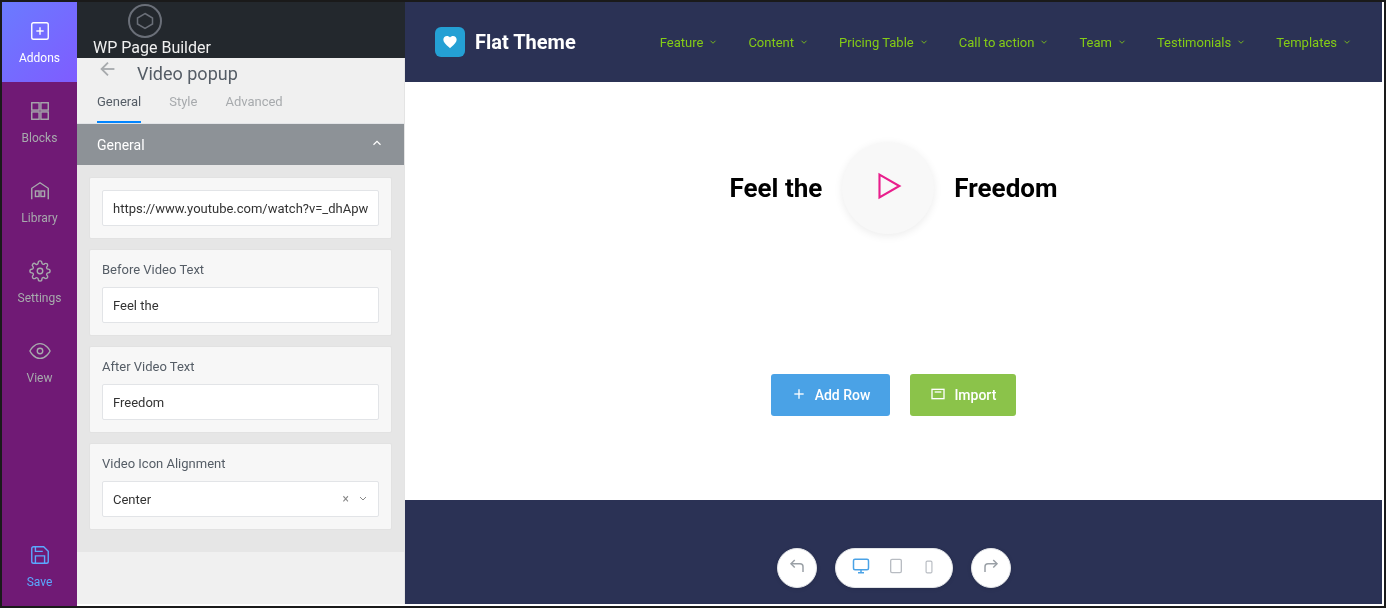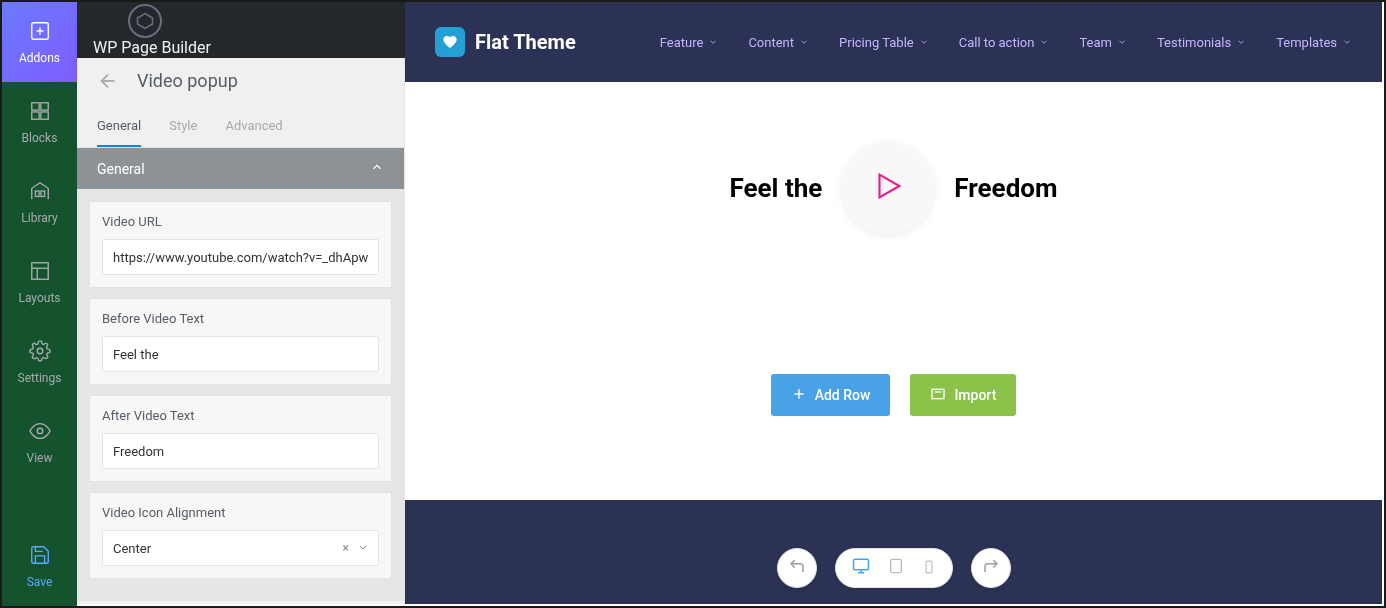--- a/index.html
+++ b/index.html
@@ -1,53 +1,53 @@
 <!DOCTYPE html>
 <html><head>
 <meta charset="utf-8">
 <style>
 * { box-sizing: border-box; margin: 0; padding: 0; font-family: -apple-system, BlinkMacSystemFont, "Segoe UI", Roboto, Arial, sans-serif; }
 html, body { width: 1386px; height: 608px; overflow: hidden; background: #fff; }
 .app { position: relative; width: 1386px; height: 608px; border: 2px solid #1a1a1a; }
-.left-rail { position: absolute; left: 0; top: 0; width: 75px; height: 604px; background: #14532d; display: flex; flex-direction: column; }
+.left-rail { position: absolute; left: 0; top: 0; width: 75px; height: 604px; background: #701a75; display: flex; flex-direction: column; }
 .rail-item { display: flex; flex-direction: column; align-items: center; justify-content: center; height: 80px; color: #a7aaad; cursor: pointer; }
 .rail-item.active { background: linear-gradient(135deg, #6a7bff 0%, #7f5cff 100%); color: #fff; }
 .rail-item .icon { margin-bottom: 6px; }
 .rail-item span { font-size: 12px; }
 .rail-save { margin-top: auto; color: #3ea6ff; }
 .rail-save .icon, .rail-save span { color: #5aa9ff; }
 .top-bar { position: absolute; left: 75px; top: 0; right: 2px; height: 56px; background: #23282d; display: flex; align-items: center; }
 .logo-wrap { display: flex; align-items: center; padding-left: 16px; color: #fff; flex-direction: column; }
 .logo-icon { width: 34px; height: 34px; border-radius: 50%; border: 2px solid #6a6f78; display: flex; align-items: center; justify-content: center; margin-right: 14px; }
 .app-title { font-size: 16px; font-weight: 400; color: #f0f0f0; }
 .close-btn { margin-left: auto; width: 40px; height: 56px; display: flex; align-items: center; justify-content: center; color: #dcdcdc; cursor: pointer; }
 .sidepanel { position: absolute; left: 75px; top: 56px; width: 328px; bottom: 2px; background: #f0f0f0; border-right: 1px solid #e4e4e4; display: flex; flex-direction: column; }
 .collapse-tab { position: absolute; left: 403px; top: 0; width: 30px; height: 56px; background: #1d2228; display: flex; align-items: center; justify-content: center; color: #c5c5c5; cursor: pointer; }
-.panel-header { display: flex; align-items: flex-start; padding: 12px 20px; }
+.panel-header { display: flex; align-items: flex-end; padding: 0 20px; }
 .back-arrow { color: #a7aaad; margin-right: 18px; cursor: pointer; }
 .panel-title { font-size: 18px; color: #555d66; }
 .tabs { display: flex; padding: 0 20px; gap: 28px; border-bottom: 1px solid #e2e4e7; }
 .tab { padding: 10px 0 12px; font-size: 13px; color: #a7aaad; cursor: pointer; }
 .tab.active { color: #555d66; border-bottom: 2px solid #0085ff; }
 .acc-header { background: #8d9297; color: #fff; padding: 12px 20px; font-size: 14px; display: flex; align-items: center; justify-content: space-between; cursor: pointer; }
 .acc-chevron { color: #fff; }
 .fields { padding: 12px; background: #e6e6e6; overflow-y: auto; }
 .field-card { background: #f7f7f7; border: 1px solid #e2e2e2; border-radius: 2px; padding: 12px; margin-bottom: 10px; }
 .field-label { font-size: 13px; color: #555d66; margin-bottom: 10px; }
 .field-input { width: 100%; height: 36px; border: 1px solid #e2e4e7; border-radius: 2px; padding: 0 10px; font-size: 13px; color: #333; background: #fff; }
 .field-select { position: relative; }
 .field-select .sel-x { position: absolute; right: 30px; top: 50%; transform: translateY(-50%); color: #888; font-size: 12px; cursor: pointer; }
 .field-select .sel-caret { position: absolute; right: 10px; top: 50%; transform: translateY(-50%); color: #888; cursor: pointer; }
 .canvas { position: absolute; left: 403px; top: 0; right: 2px; bottom: 2px; background: #fff; display: flex; flex-direction: column; }
 .site-header { height: 80px; background: #2b3255; display: flex; align-items: center; padding: 0 30px; }
 .brand { display: flex; align-items: center; color: #fff; font-size: 20px; font-weight: 700; }
 .brand-logo { width: 30px; height: 30px; border-radius: 6px; background: #24a0d4; display: flex; align-items: center; justify-content: center; margin-right: 10px; }
 .brand-logo svg { fill: #fff; }
 .nav { margin-left: auto; display: flex; gap: 30px; }
-.nav-item { color: #c4b5fd; font-size: 13px; display: flex; align-items: center; gap: 5px; cursor: pointer; }
+.nav-item { color: #84cc16; font-size: 13px; display: flex; align-items: center; gap: 5px; cursor: pointer; }
 .hero { flex: 0 0 auto; display: flex; align-items: center; justify-content: center; gap: 20px; padding: 60px 0 40px; }
 .hero-text { font-size: 26px; font-weight: 700; color: #000; }
 .play-btn { width: 92px; height: 92px; border-radius: 50%; background: #f8f8f8; box-shadow: 0 2px 8px rgba(0,0,0,0.08); display: flex; align-items: center; justify-content: center; cursor: pointer; }
 .actions { display: flex; justify-content: center; gap: 20px; padding-top: 100px; align-items: center; }
 .btn { height: 42px; padding: 0 20px; border-radius: 3px; display: flex; align-items: center; gap: 8px; font-size: 14px; font-weight: 500; cursor: pointer; border: none; color: #fff; }
 .btn-blue { background: #4aa2e6; }
 .btn-green { background: #8bc34a; }
 .footer-band { position: absolute; left: 0; right: 0; bottom: 0; height: 104px; background: #2b3255; }
 .bottom-controls { position: absolute; bottom: 16px; left: 50%; transform: translateX(-50%); display: flex; gap: 18px; align-items: center; }
 .round { width: 40px; height: 40px; border-radius: 50%; background: #fff; border: 1px solid #e2e4e7; display: flex; align-items: center; justify-content: center; cursor: pointer; box-shadow: 0 1px 4px rgba(0,0,0,0.1); }
@@ -81,28 +81,20 @@
     <div class="rail-item">
       <span class="icon"><svg width="22" height="22" viewBox="0 0 24 24" fill="none" stroke="#a7aaad" stroke-width="1.5">
             <path d="M3 21V9l9-6 9 6v12"></path>
             <rect x="7" y="12" width="4" height="6"></rect>
             <rect x="13" y="12" width="4" height="6"></rect>
           </svg></span>
       <span>Library</span>
     </div>
     <div class="rail-item">
       <span class="icon"><svg width="22" height="22" viewBox="0 0 24 24" fill="none" stroke="#a7aaad" stroke-width="1.5">
-            <rect x="3" y="3" width="18" height="18"></rect>
-            <line x1="3" y1="9" x2="21" y2="9"></line>
-            <line x1="9" y1="9" x2="9" y2="21"></line>
-          </svg></span>
-      <span>Layouts</span>
-    </div>
-    <div class="rail-item">
-      <span class="icon"><svg width="22" height="22" viewBox="0 0 24 24" fill="none" stroke="#a7aaad" stroke-width="1.5">
             <circle cx="12" cy="12" r="3"></circle>
             <path d="M19.4 15a1.65 1.65 0 0 0 .33 1.82l.06.06a2 2 0 1 1-2.83 2.83l-.06-.06a1.65 1.65 0 0 0-1.82-.33 1.65 1.65 0 0 0-1 1.51V21a2 2 0 1 1-4 0v-.09A1.65 1.65 0 0 0 9 19.4a1.65 1.65 0 0 0-1.82.33l-.06.06a2 2 0 1 1-2.83-2.83l.06-.06a1.65 1.65 0 0 0 .33-1.82 1.65 1.65 0 0 0-1.51-1H3a2 2 0 1 1 0-4h.09A1.65 1.65 0 0 0 4.6 9a1.65 1.65 0 0 0-.33-1.82l-.06-.06a2 2 0 1 1 2.83-2.83l.06.06a1.65 1.65 0 0 0 1.82.33H9a1.65 1.65 0 0 0 1-1.51V3a2 2 0 1 1 4 0v.09a1.65 1.65 0 0 0 1 1.51 1.65 1.65 0 0 0 1.82-.33l.06-.06a2 2 0 1 1 2.83 2.83l-.06.06a1.65 1.65 0 0 0-.33 1.82V9a1.65 1.65 0 0 0 1.51 1H21a2 2 0 1 1 0 4h-.09a1.65 1.65 0 0 0-1.51 1z"></path>
           </svg></span>
       <span>Settings</span>
     </div>
     <div class="rail-item">
       <span class="icon"><svg width="22" height="22" viewBox="0 0 24 24" fill="none" stroke="#a7aaad" stroke-width="1.5">
             <path d="M1 12s4-8 11-8 11 8 11 8-4 8-11 8-11-8-11-8z"></path>
             <circle cx="12" cy="12" r="3"></circle>
           </svg></span>
@@ -155,21 +147,20 @@
       <div class="tab">Advanced</div>
     </div>
     <div class="acc-header">
       <span>General</span>
       <span class="acc-chevron"><svg width="14" height="14" viewBox="0 0 24 24" fill="none" stroke="currentColor" stroke-width="2">
             <polyline points="18 15 12 9 6 15"></polyline>
           </svg></span>
     </div>
     <div class="fields">
       <div class="field-card">
-        <div class="field-label">Video URL</div>
         <input class="field-input" value="https://www.youtube.com/watch?v=_dhApw73" style="">
       </div>
       <div class="field-card">
         <div class="field-label">Before Video Text</div>
         <input class="field-input" value="Feel the" style="">
       </div>
       <div class="field-card">
         <div class="field-label">After Video Text</div>
         <input class="field-input" value="Freedom" style="">
       </div>

